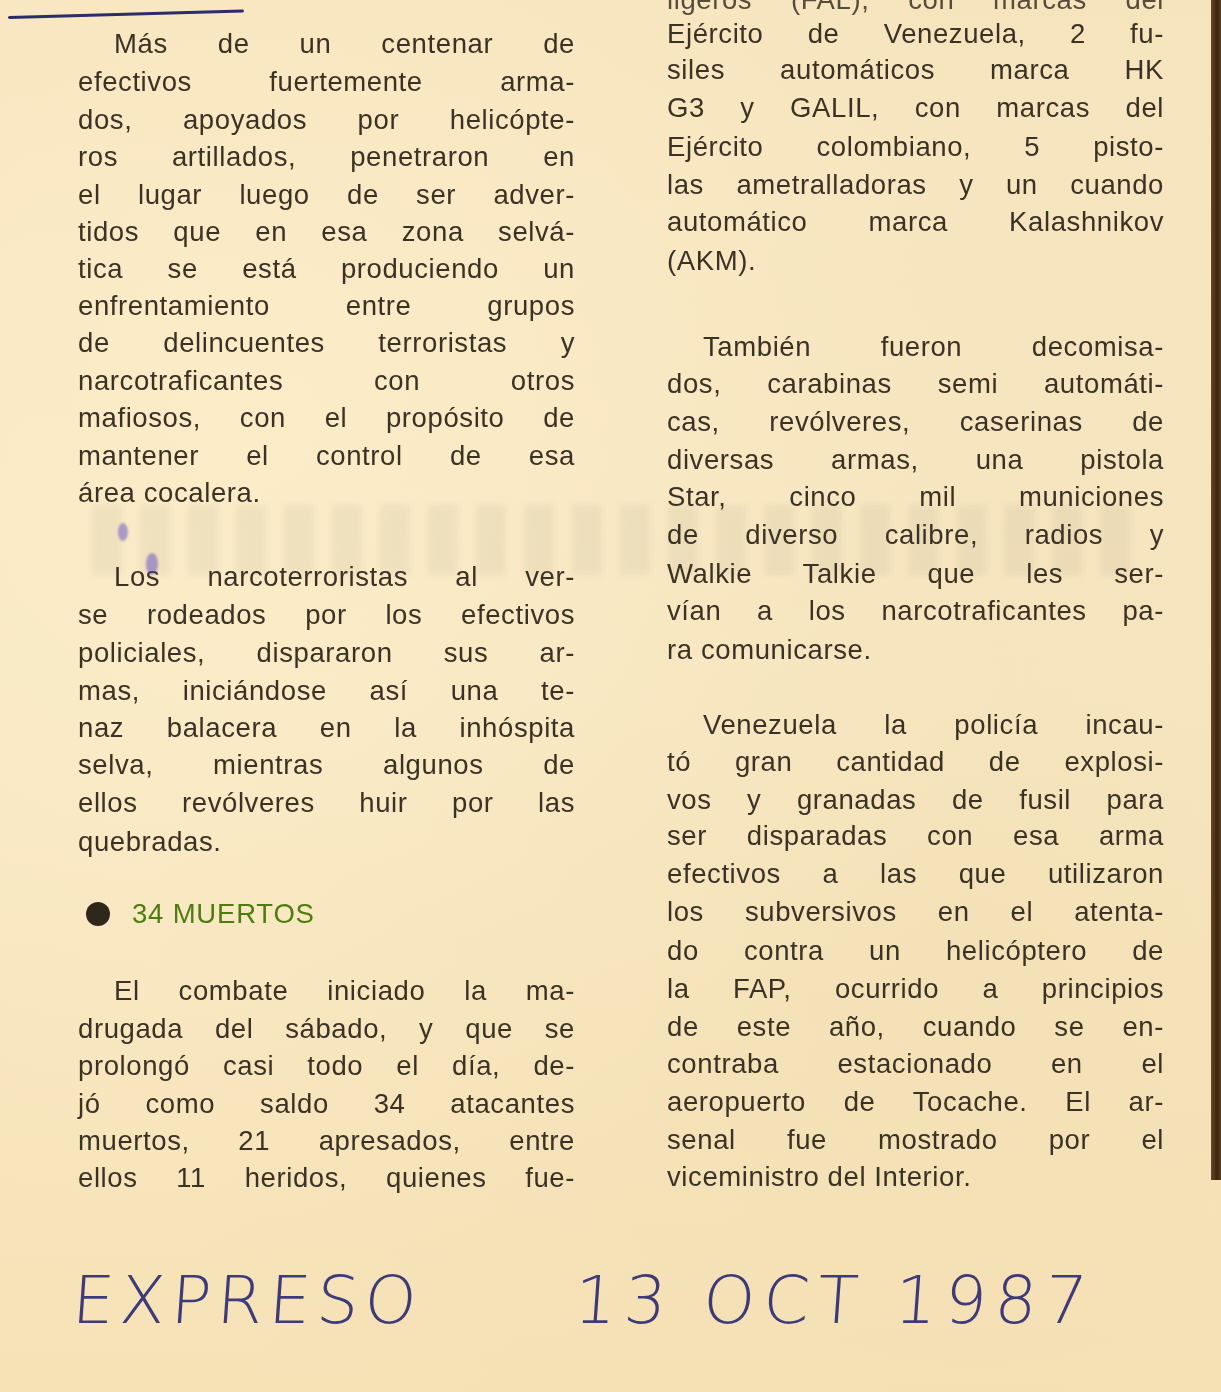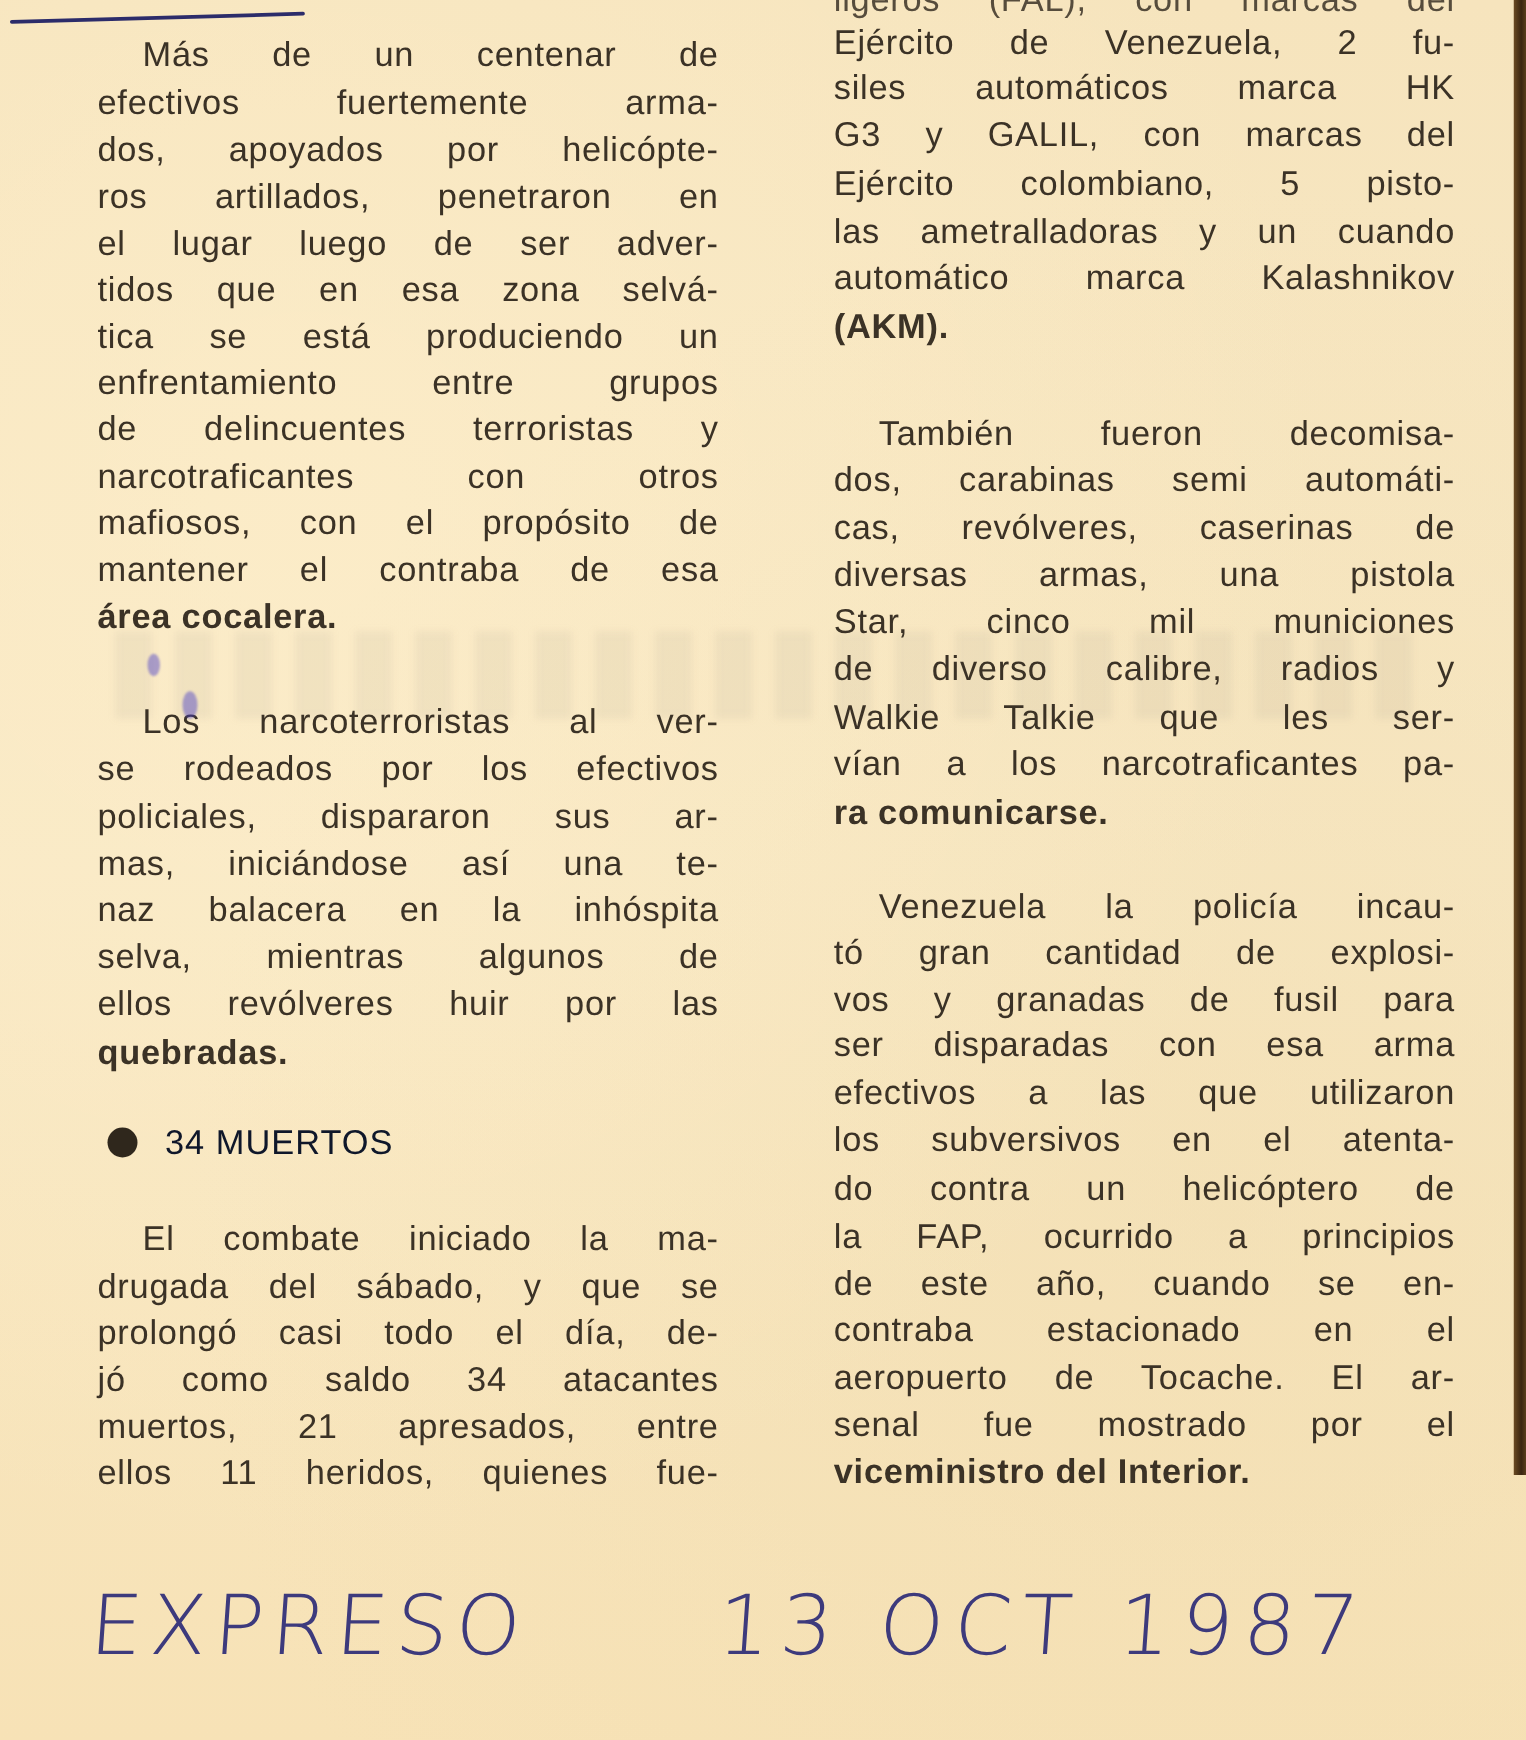--- a/index.html
+++ b/index.html
@@ -37,25 +37,25 @@
     .col-right { left: 667px; width: 497px; top: 0; }
     .line {
       position: absolute; left: 0; width: 100%;
       white-space: nowrap;
       text-align: justify;
       text-align-last: justify;
       line-height: 34px;
       height: 34px;
     }
     .line.indent { padding-left: 36px; box-sizing: border-box; }
-    .line.last { text-align-last: left; font-weight: bold; }
+    .line.last { text-align-last: left; }
     .subhead {
       position: absolute; left: 86px; top: 898px;
       display: flex; align-items: center; gap: 22px;
-      color: #0f172a; font-size: 27.5px; letter-spacing: 0.8px;
+      color: #4d7c0f; font-size: 27.5px; letter-spacing: 0.8px;
     }
     .bullet {
       width: 24px; height: 24px; border-radius: 50%;
       background: #2f271c; display: inline-block;
     }
     .handwriting {
       position: absolute; top: 1262px; height: 90px;
       color: #2e2c78;
       font-family: "DejaVu Sans", sans-serif;
       font-size: 66px; font-weight: 300;
@@ -90,21 +90,21 @@
   <div class="line" style="top:65px">efectivos fuertemente arma-</div>
   <div class="line" style="top:103px">dos, apoyados por helicópte-</div>
   <div class="line" style="top:140px">ros artillados, penetraron en</div>
   <div class="line" style="top:178px">el lugar luego de ser adver-</div>
   <div class="line" style="top:215px">tidos que en esa zona selvá-</div>
   <div class="line" style="top:252px">tica se está produciendo un</div>
   <div class="line" style="top:289px">enfrentamiento entre grupos</div>
   <div class="line" style="top:326px">de delincuentes terroristas y</div>
   <div class="line" style="top:364px">narcotraficantes con otros</div>
   <div class="line" style="top:401px">mafiosos, con el propósito de</div>
-  <div class="line" style="top:439px">mantener el contraba de esa</div>
+  <div class="line" style="top:439px">mantener el control de esa</div>
   <div class="line last" style="top:476px">área cocalera.</div>
 
   <div class="line indent" style="top:560px">Los narcoterroristas al ver-</div>
   <div class="line" style="top:598px">se rodeados por los efectivos</div>
   <div class="line" style="top:636px">policiales, dispararon sus ar-</div>
   <div class="line" style="top:674px">mas, iniciándose así una te-</div>
   <div class="line" style="top:711px">naz balacera en la inhóspita</div>
   <div class="line" style="top:748px">selva, mientras algunos de</div>
   <div class="line" style="top:786px">ellos revólveres huir por las</div>
   <div class="line last" style="top:825px">quebradas.</div>

